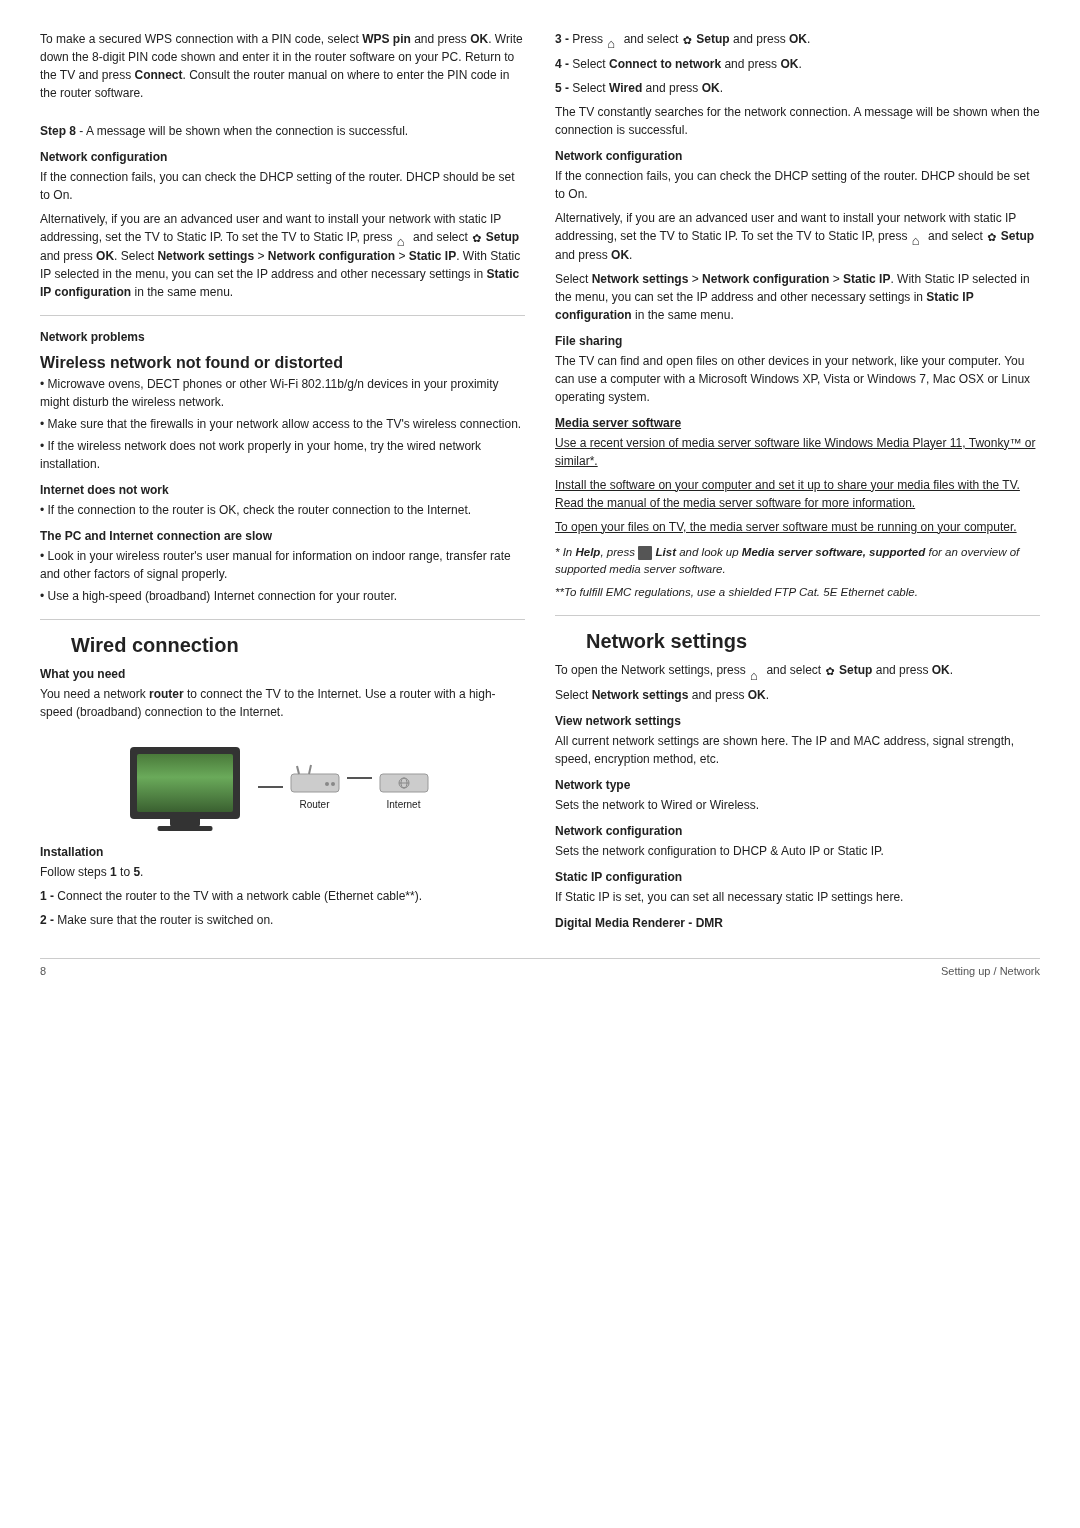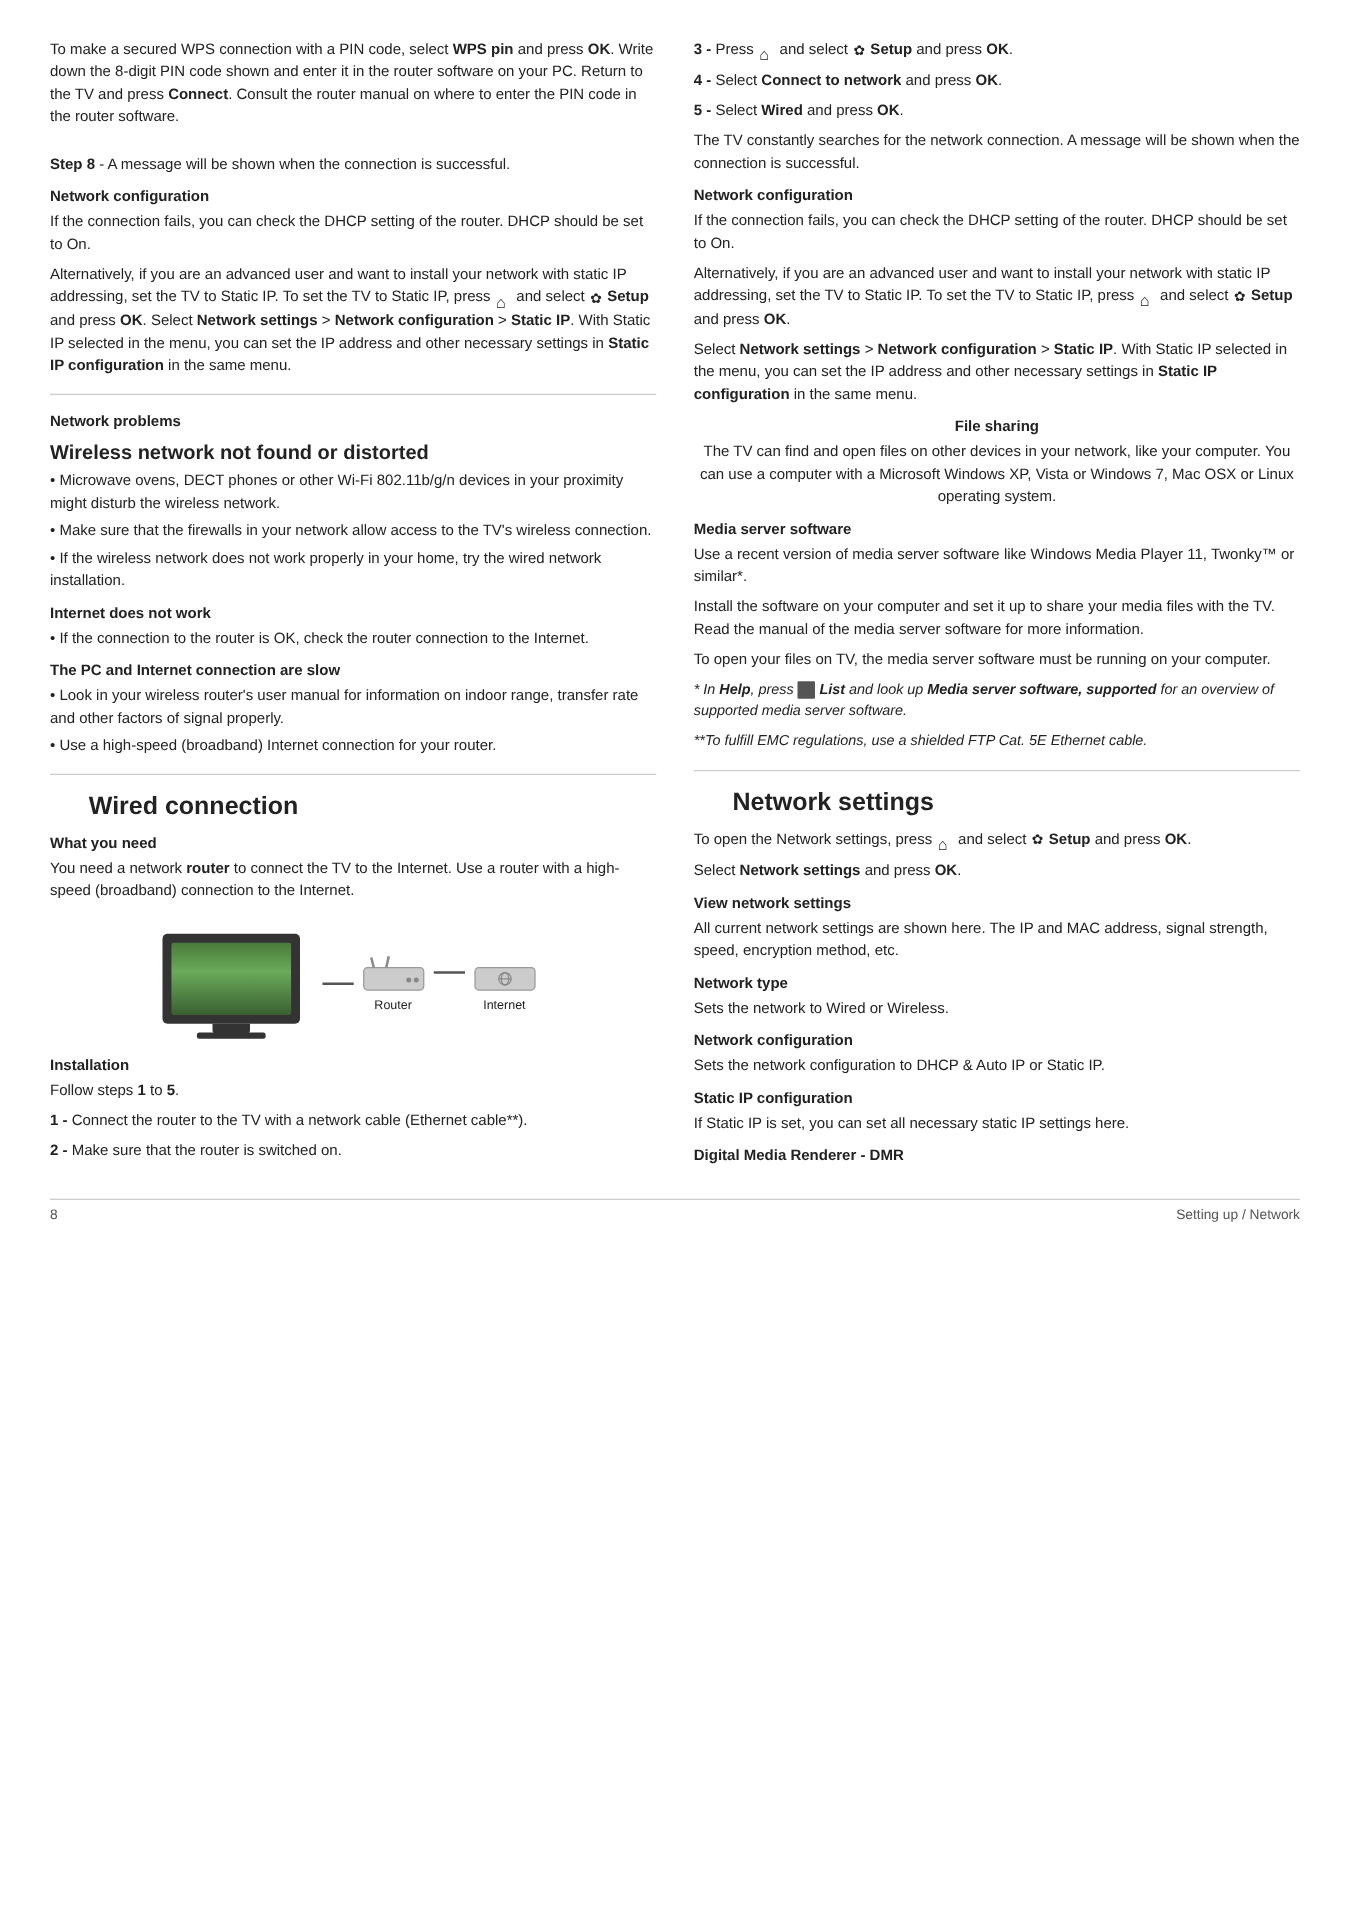--- a/index.html
+++ b/index.html
@@ -297,26 +297,26 @@
       <div class="section-heading">Network configuration</div>
       <p>If the connection fails, you can check the DHCP setting of the router. DHCP should be set to On.</p>
       <p>
         Alternatively, if you are an advanced user and want to install your network with static IP addressing, set the TV to Static IP. To set the TV to Static IP, press <span class="home-icon"></span> and select <span class="gear-icon"></span> <span class="bold">Setup</span> and press <span class="bold">OK</span>.
       </p>
       <p>
         Select <span class="bold">Network settings</span> &gt; <span class="bold">Network configuration</span> &gt; <span class="bold">Static IP</span>. With Static IP selected in the menu, you can set the IP address and other necessary settings in <span class="bold">Static IP configuration</span> in the same menu.
       </p>
     </div>
 
-    <div class="sub-section" style="margin-top:10px;text-align:center;">
+    <div class="sub-section" style="margin-top:10px;">
       <div class="section-heading">File sharing</div>
       <p>The TV can find and open files on other devices in your network, like your computer. You can use a computer with a Microsoft Windows XP, Vista or Windows 7, Mac OSX or Linux operating system.</p>
     </div>
 
-    <div class="sub-section" style="">
+    <div class="sub-section" style="text-decoration:underline;">
       <div class="section-heading">Media server software</div>
       <p>Use a recent version of media server software like Windows Media Player 11, Twonky™ or similar*.</p>
       <p>Install the software on your computer and set it up to share your media files with the TV. Read the manual of the media server software for more information.</p>
       <p>To open your files on TV, the media server software must be running on your computer.</p>
     </div>
 
     <p class="footnote" style="font-style:italic;">
       * In <span class="bold">Help</span>, press <span style="background:#555;color:#555;font-size:8px;padding:1px 6px;border-radius:1px;display:inline-block;vertical-align:middle;">&nbsp;</span> <span class="bold">List</span> and look up <span class="bold">Media server software, supported</span> for an overview of supported media server software.
     </p>
 

